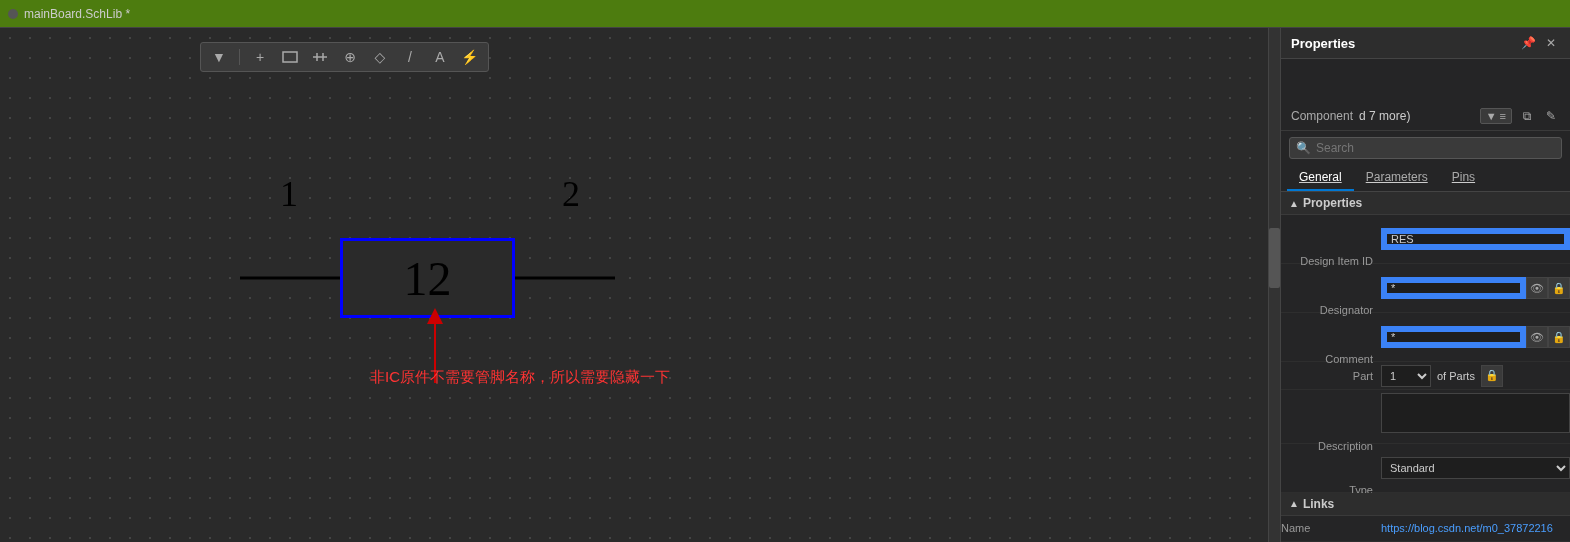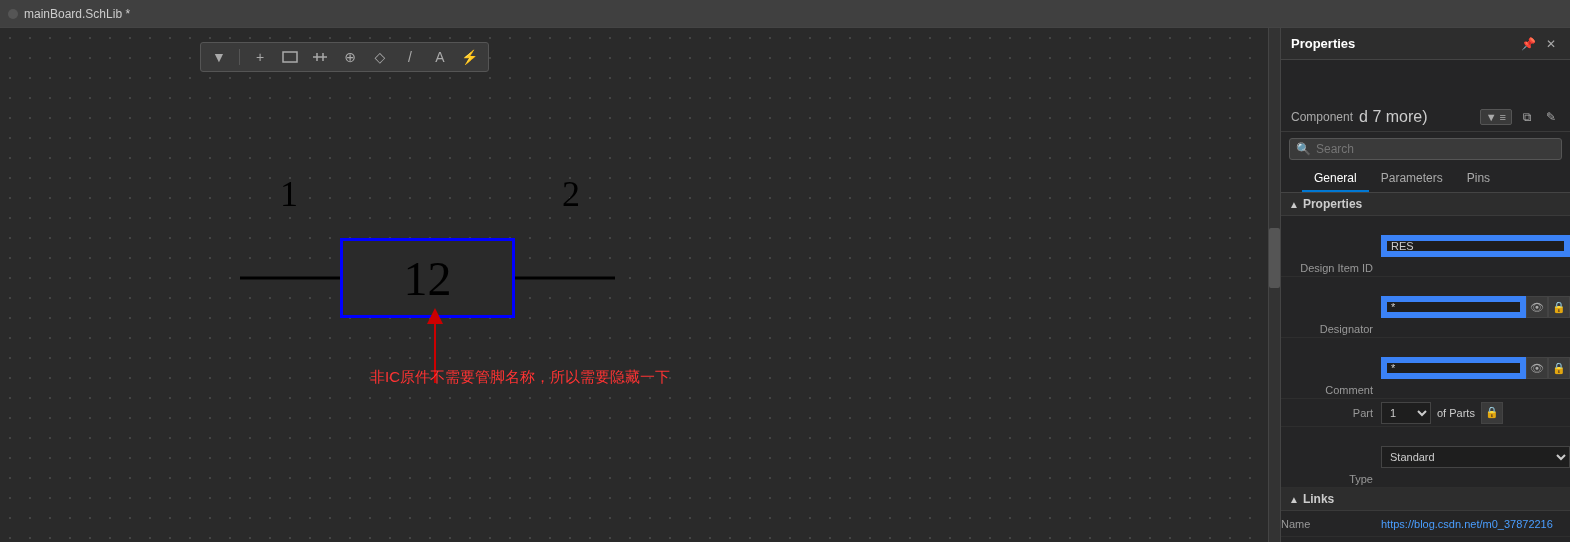--- a/index.html
+++ b/index.html
@@ -9,21 +9,21 @@
       color: #ccc;
       width: 1570px;
       height: 542px;
       overflow: hidden;
       display: flex;
       flex-direction: column;
     }
 
     
     .title-bar {
-      background: #404040;
+      background: #4d7c0f;
       height: 28px;
       display: flex;
       align-items: center;
       padding: 0 8px;
       font-size: 12px;
       color: #ccc;
       border-bottom: 1px solid #444;
       flex-shrink: 0;
     }
     .title-bar-dot {
@@ -218,21 +218,21 @@
       border-bottom: 1px solid #3a3a3a;
       gap: 6px;
       margin-top: 43px;
     }
     .component-label {
       color: #aaa;
       font-size: 12px;
     }
     .component-value {
       color: #ccc;
-      font-size: 16px;
+      font-size: 12px;
       flex: 1;
     }
     .filter-btn {
       background: #3a3a3a;
       border: 1px solid #555;
       border-radius: 2px;
       color: #aaa;
       padding: 1px 5px;
       cursor: pointer;
       font-size: 11px;
@@ -257,21 +257,22 @@
       color: #ccc;
       font-size: 12px;
       flex: 1;
       width: 100%;
     }
 
     
     .tabs-row {
       display: flex;
       border-bottom: 1px solid #444;
-      padding: 0 21px;
+      padding: 0 6px;
+      text-decoration: underline;
     }
     .tab {
       padding: 5px 12px;
       font-size: 12px;
       cursor: pointer;
       color: #aaa;
       border-bottom: 2px solid transparent;
     }
     .tab.active {
       color: #fff;
@@ -564,20 +565,24 @@
 
     <div class="part-row">
       <span class="part-label">Part</span>
       <select class="part-dropdown">
         <option value="1">1</option>
       </select>
       <span class="of-parts-text">of Parts</span>
       <div class="lock-icon">🔒</div>
     </div>
 
+    <div class="prop-row" style="align-items:flex-start; padding: 3px 0;">
+      <span class="prop-label" style="padding-top: 3px;">Description</span>
+      <textarea class="desc-textarea" style=""></textarea>
+    </div>
 
     <div class="prop-row">
       <span class="prop-label">Type</span>
       <select class="type-select">
         <option value="Standard">Standard</option>
         <option value="Mechanical">Mechanical</option>
         <option value="Net Tie">Net Tie</option>
       </select>
     </div>
 

